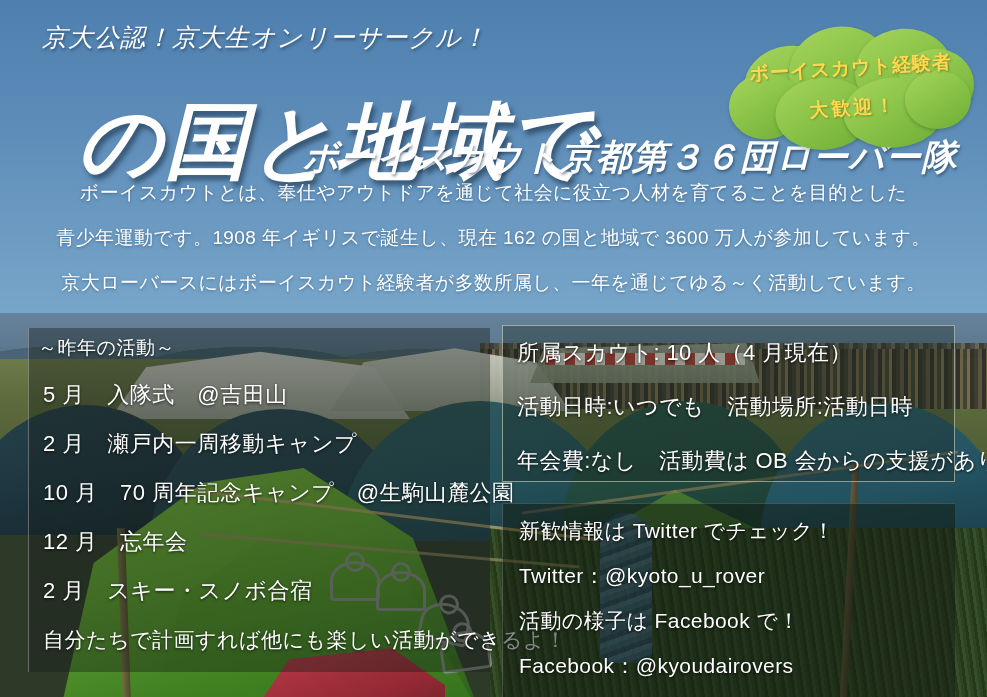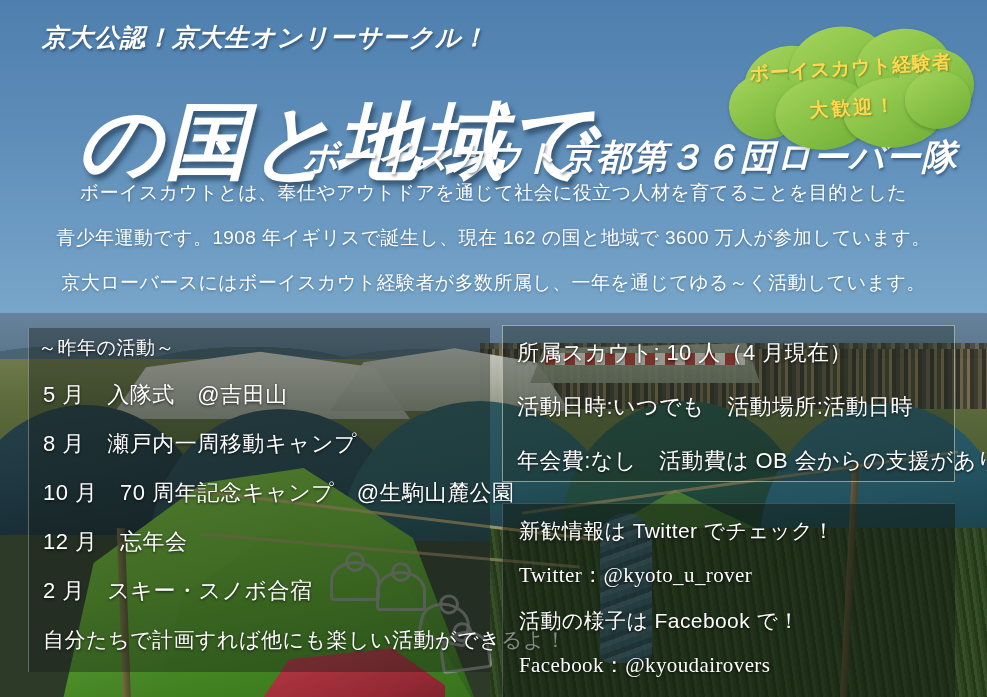--- a/index.html
+++ b/index.html
@@ -148,21 +148,21 @@
   }
   .bluehang{
     position:absolute;left:600px;top:200px;width:52px;height:150px;
     background:repeating-linear-gradient(160deg,#3f6a8e 0 6px,#2d5070 6px 11px,#547fa4 11px 16px);
     border-radius:26px 26px 10px 10px;opacity:.75;
   }
 
   
   #catch{
     position:absolute;left:42px;top:21px;
-    font-size:25px;font-style:italic;font-weight:700;color:#ffffff;
+    font-size:25px;font-style:italic;font-weight:400;color:#ffffff;
     letter-spacing:1px;
     text-shadow:1px 2px 3px rgba(20,40,60,.55);
     white-space:nowrap;
   }
   #title{
     position:absolute;left:78px;top:44px;
     font-size:83px;font-style:italic;font-weight:700;color:#ffffff;
     letter-spacing:2px;line-height:1;
     text-shadow:3px 5px 5px rgba(25,48,70,.6);
     white-space:nowrap;
@@ -251,21 +251,21 @@
     background:rgba(18,26,18,.52);
     border-left:1px solid rgba(255,255,255,.20);
     border-top:1px solid rgba(255,255,255,.16);
     box-sizing:border-box;padding:16px 0 0 16px;
   }
   #right-bottom .row{
     color:#ffffff;font-size:21px;letter-spacing:.4px;
     text-shadow:0 1px 3px rgba(0,0,0,.8);line-height:1;white-space:nowrap;
   }
   #right-bottom .row + .row{margin-top:24px;}
-  .mono{font-family:Liberation Serif, serif;font-size:20px;}
+  .mono{font-family:Liberation Sans, sans-serif;font-size:20px;}
 </style>
 </head>
 <body>
 
 <div id="poster">
 
   <div id="photo">
     <div class="mtn"></div>
     <div class="field"></div>
     <div class="crowd2"></div>
@@ -317,21 +317,21 @@
 
   <div id="intro">
     <div class="intro-line">ボーイスカウトとは、奉仕やアウトドアを通じて社会に役立つ人材を育てることを目的とした</div>
     <div class="intro-line">青少年運動です。1908 年イギリスで誕生し、現在 162 の国と地域で 3600 万人が参加しています。</div>
     <div class="intro-line">京大ローバースにはボーイスカウト経験者が多数所属し、一年を通じてゆる～く活動しています。</div>
   </div>
 
   <div id="left-panel">
     <div class="row head">～昨年の活動～</div>
     <div class="row">5 月　入隊式　@吉田山</div>
-    <div class="row">8 月　瀬戸内一周移動キャンプ</div>
+    <div class="row">2 月　瀬戸内一周移動キャンプ</div>
     <div class="row">10 月　70 周年記念キャンプ　@生駒山麓公園</div>
     <div class="row">12 月　忘年会</div>
     <div class="row">2 月　スキー・スノボ合宿</div>
     <div class="row small">自分たちで計画すれば他にも楽しい活動ができるよ！</div>
   </div>
 
   <div id="right-top">
     <div class="row">所属スカウト: 10 人（4 月現在）</div>
     <div class="row">活動日時:いつでも　活動場所:活動日時</div>
     <div class="row">年会費:なし　活動費は OB 会からの支援があります</div>

